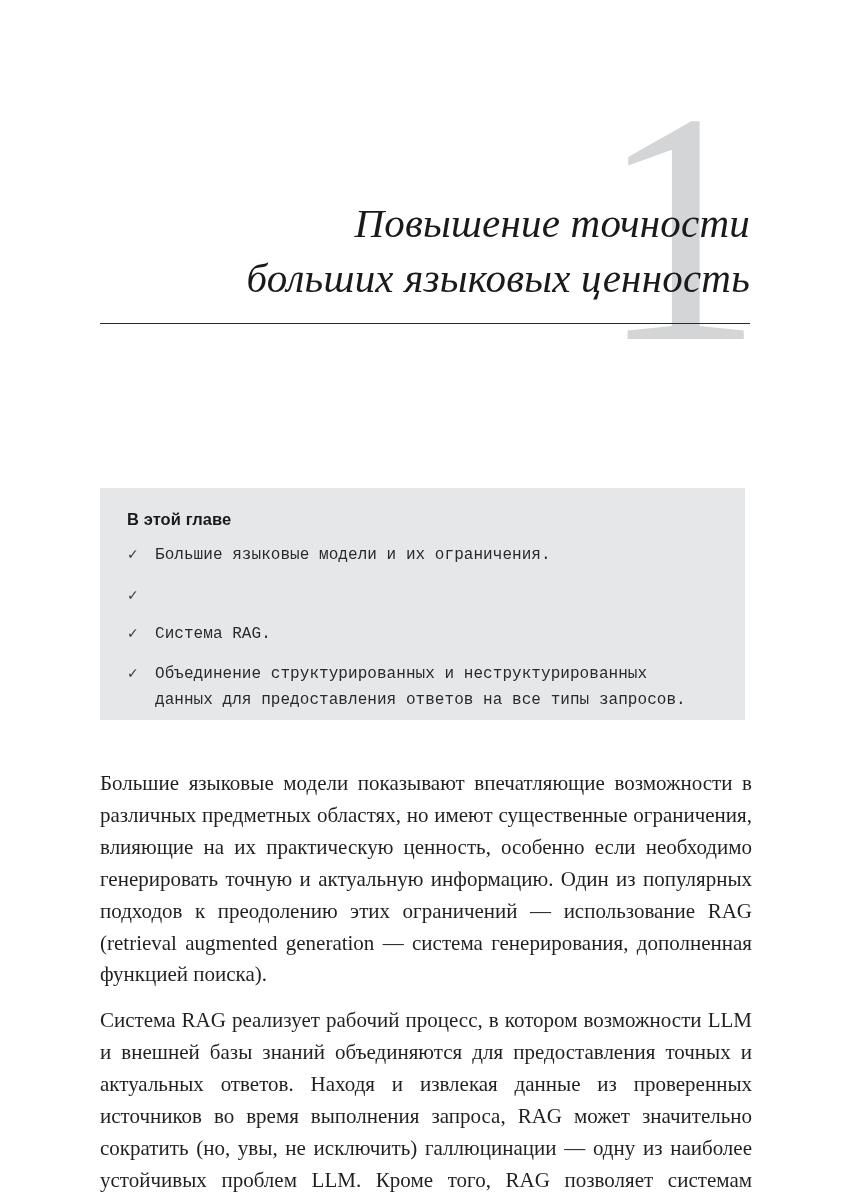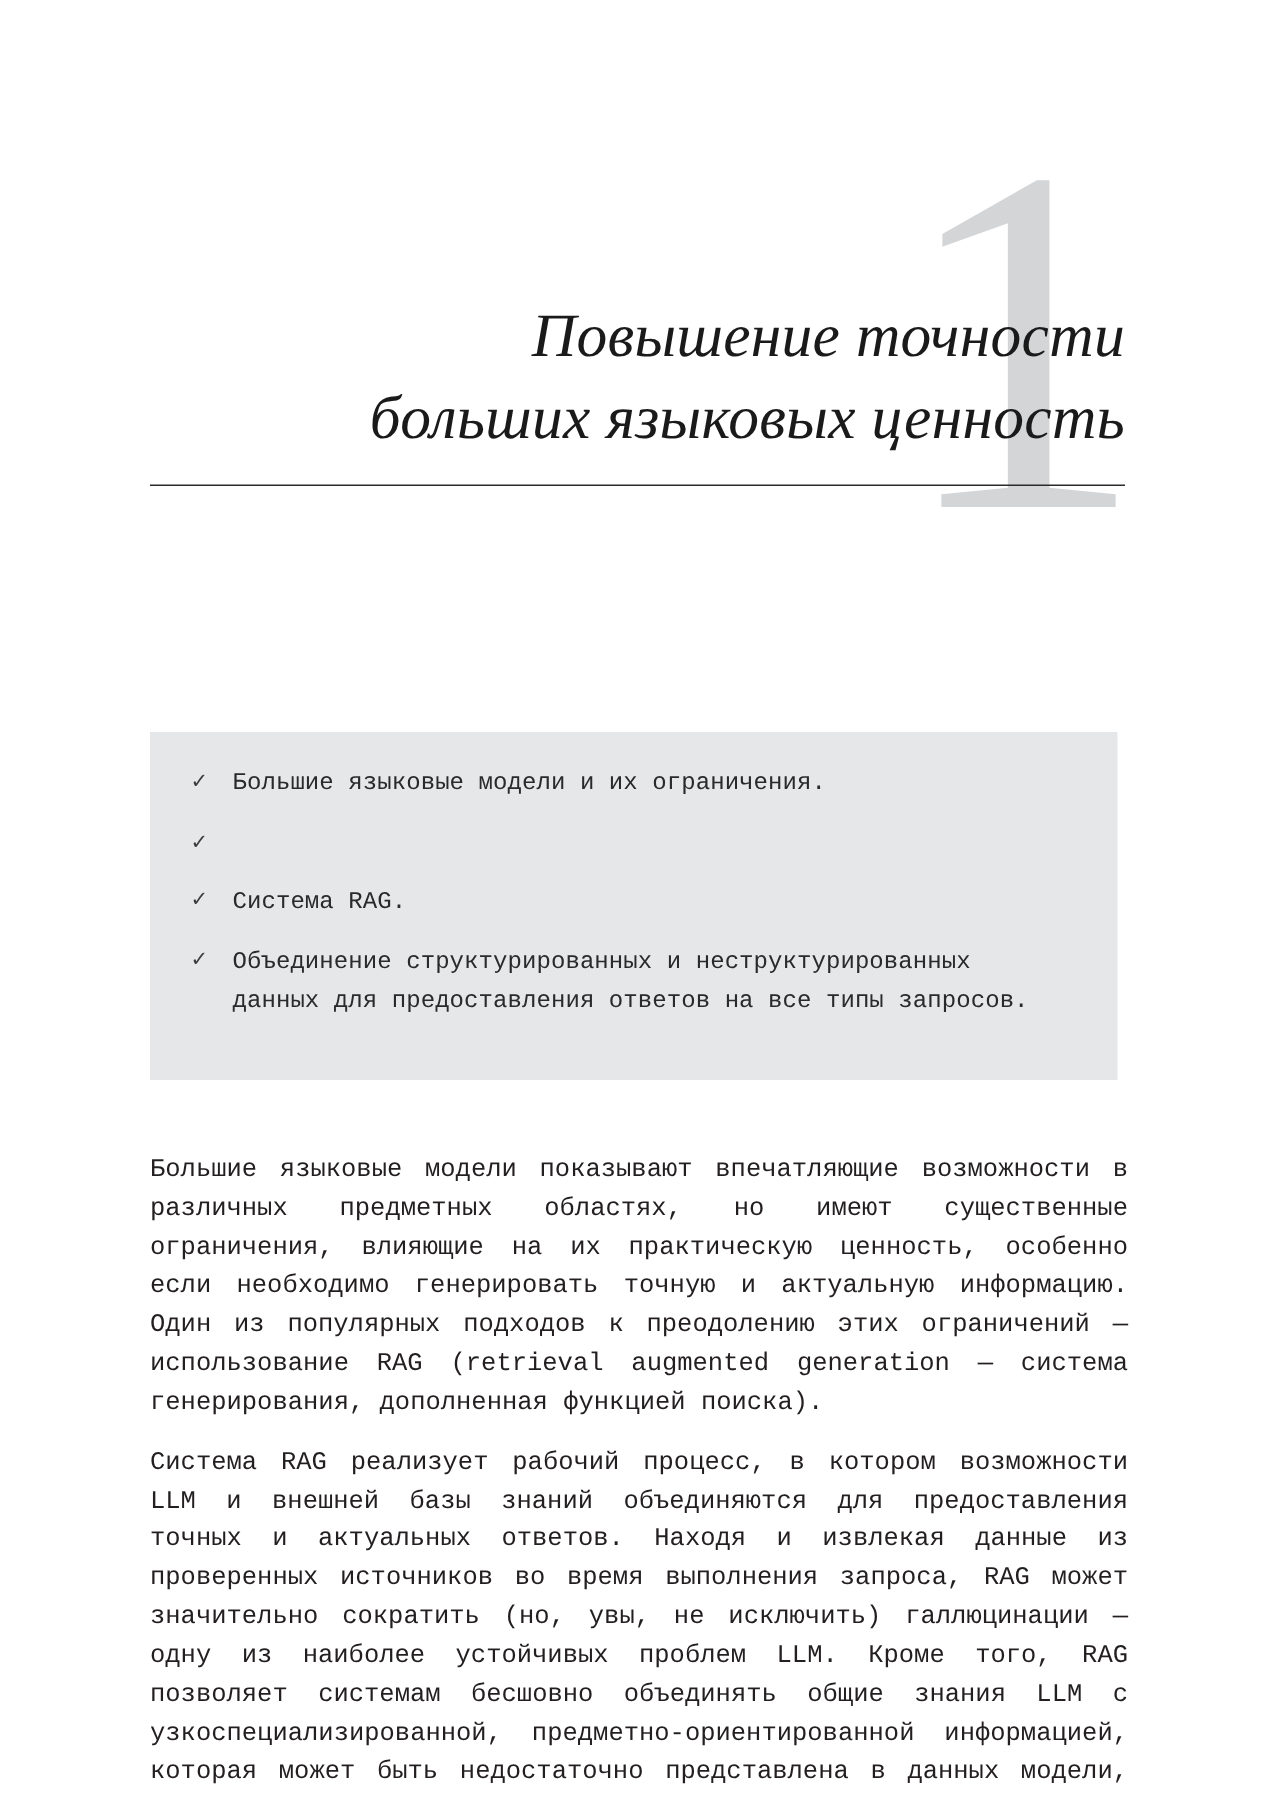--- a/index.html
+++ b/index.html
@@ -110,42 +110,43 @@
 
   
   .body-copy {
     position: absolute;
     left: 100px;
     top: 768px;
     width: 652px;
     z-index: 1;
   }
   .body-paragraph {
-    font-family: Liberation Mono, monospace;
-    font-size: 17px;
+    font-family: Liberation Serif, serif;
+    font-size: 21px;
     line-height: 1.52;
     color: #231f20;
     text-align: justify;
     margin: 0 0 14px 0;
     hyphens: none;
   }
   .body-paragraph:last-child { margin-bottom: 16px; }
 </style>
 </head>
 <body>
 
 <div class="chapter-number">1</div>
 
 <div class="title-block">
   <div class="chapter-title-line">Повышение точности</div>
   <div class="chapter-title-line">больших языковых ценность</div>
 </div>
 <div class="title-rule"></div>
 
 <div class="callout">
+  <div class="callout-title">В этой главе</div>
   <ul class="callout-list">
     <li class="callout-item">
       <span class="check-icon">✓</span>
       <span class="callout-text">Большие языковые модели и их ограничения.</span>
     </li>
     <li class="callout-item">
       <span class="check-icon">✓</span>
     </li>
     <li class="callout-item">
       <span class="check-icon">✓</span>

